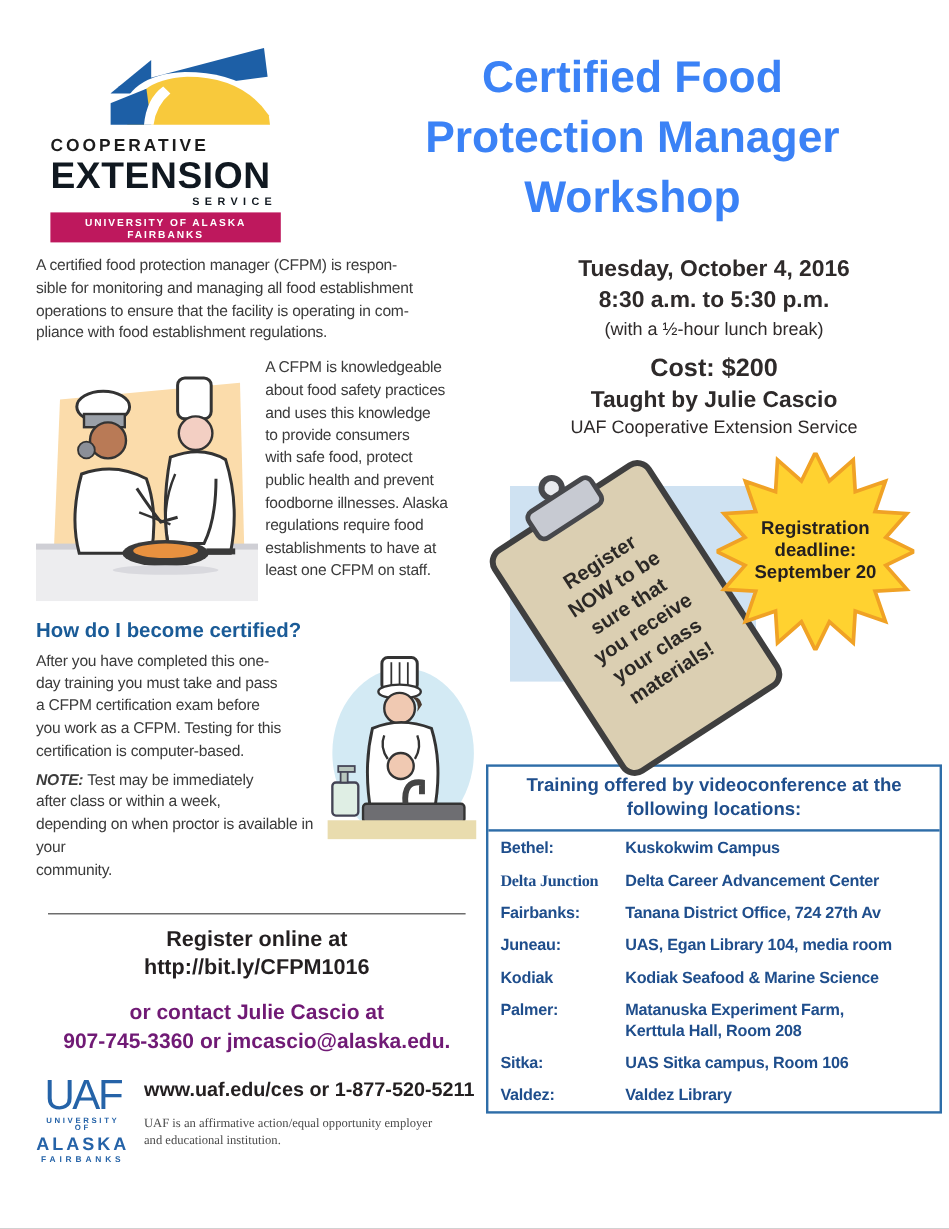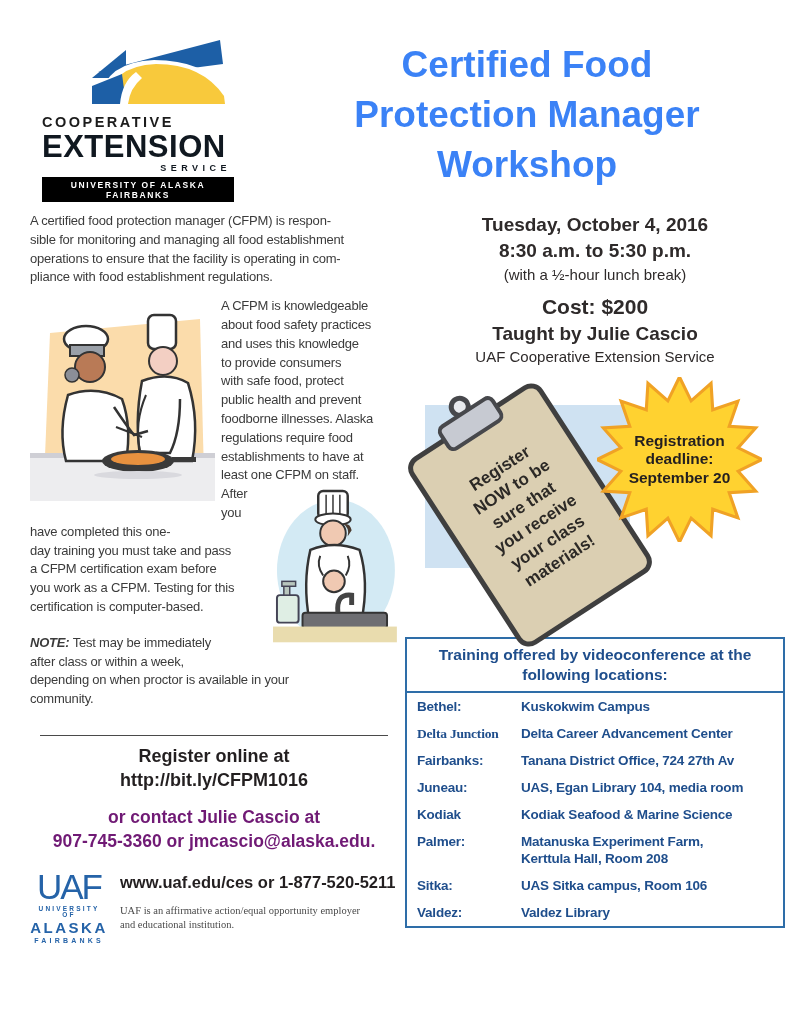--- a/index.html
+++ b/index.html
@@ -10,39 +10,39 @@
     font-family:"Liberation Sans", sans-serif; color:#3b3b3b;
   }
   .pre { white-space:pre-line; }
 
   
   .ces-logo { position:absolute; left:42px; top:38px; width:192px; }
   .ces-logo svg { display:block; margin-left:50px; }
   .coop { font-size:14.5px; font-weight:bold; letter-spacing:2.5px; color:#1c1c1c; margin-top:4px; }
   .ext  { font-size:31px; font-weight:800; letter-spacing:0.5px; color:#101820; line-height:1; margin-top:1px; }
   .svc  { font-size:9px; font-weight:bold; letter-spacing:4.5px; color:#101820; text-align:right; padding-right:3px; margin-top:1px; }
-  .uabar{ margin-top:4px; background:#000000; color:#fff; font-size:8.5px; font-weight:bold;
+  .uabar{ margin-top:4px; background:#be185d; color:#fff; font-size:8.5px; font-weight:bold;
           letter-spacing:1.6px; text-align:center; padding:3px 2px 2px; }
 
   
   .page-title {
     position:absolute; left:272px; top:40px; width:510px; text-align:center;
     font-size:37px; line-height:50px; font-weight:bold; color:#3b82f6;
   }
 
   
   .left-col { position:absolute; left:30px; top:212px; width:368px; }
   .left-col h2 { color:#1a5b97; font-size:17px; line-height:21.5px; font-weight:bold; margin-bottom:5px; }
   .left-col p  { font-size:13px; line-height:18.8px; letter-spacing:-0.2px; color:#3b3b3b; }
   .gap { height:10px; }
   .chefs1 { float:left; width:185px; height:198px; margin:6px 6px 4px 0; }
   .wraptext { font-size:13px; line-height:19.2px; }
   .h2-2 { clear:left; padding-top:10px; }
   .chef2 { float:right; width:132px; height:172px; margin:2px 0 2px 4px; }
-  .note { color:#4a6480; margin-top:17px; }
+  .note { color:#4a6480; margin-top:5px; }
   .note-label { font-weight:bold; font-style:italic; }
   .divider { clear:both; border:0; border-top:1.5px solid #4a4a4a; margin:26px 10px 8px; }
   .reg-block { text-align:center; font-weight:bold; color:#231f20; font-size:18px; line-height:24px; }
   .contact-block { text-align:center; font-weight:bold; color:#701a75; font-size:17.5px; line-height:24px; margin-top:13px; }
 
   
   .footer-row { display:flex; margin-top:16px; align-items:flex-start; }
   .uaf-logo { width:78px; color:#2563a8; text-align:center; line-height:1; flex:none; }
   .uaf-big { font-size:35px; font-weight:400; letter-spacing:-2px; }
   .uaf-s1 { font-size:6.5px; font-weight:bold; letter-spacing:2.2px; margin-top:2px; }
@@ -148,20 +148,21 @@
 about food safety practices
 and uses this knowledge
 to provide consumers
 with safe food, protect
 public health and prevent
 foodborne illnesses. Alaska
 regulations require food
 establishments to have at
 least one CFPM on staff.</p>
 
+    <h2 class="h2-2">How do I become certified?</h2>
 
     <svg class="chef2" viewBox="0 0 132 175">
       <ellipse cx="70" cy="85" rx="60" ry="72" fill="#d3eaf4"></ellipse>
       <rect x="52" y="4" width="30" height="28" rx="5" fill="#ffffff" stroke="#333" stroke-width="2.5"></rect>
       <line x1="60" y1="8" x2="60" y2="28" stroke="#333" stroke-width="1.5"></line>
       <line x1="67" y1="8" x2="67" y2="28" stroke="#333" stroke-width="1.5"></line>
       <line x1="74" y1="8" x2="74" y2="28" stroke="#333" stroke-width="1.5"></line>
       <ellipse cx="67" cy="33" rx="18" ry="6" fill="#ffffff" stroke="#333" stroke-width="2"></ellipse>
       <circle cx="67" cy="47" r="13" fill="#f0c9b2" stroke="#333" stroke-width="2"></circle>
       <path d="M78 38 Q84 42 82 50 L86 44 Q84 36 78 38 Z" fill="#4a3b30"></path>

